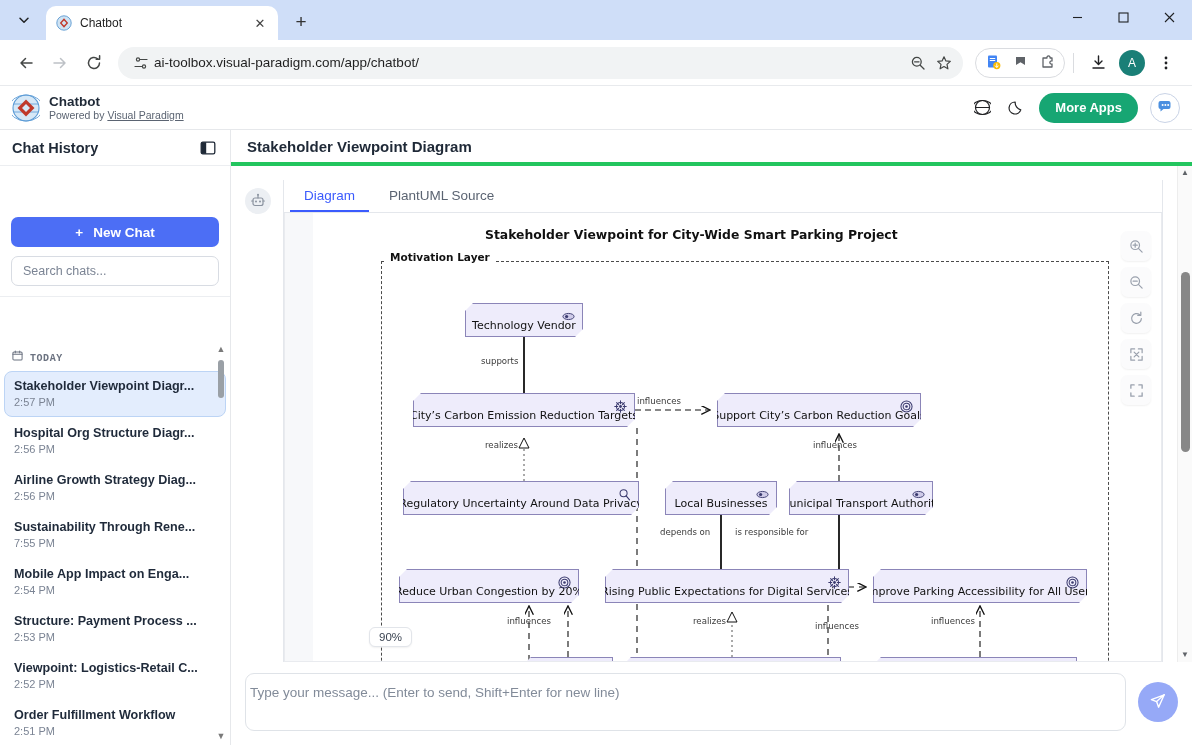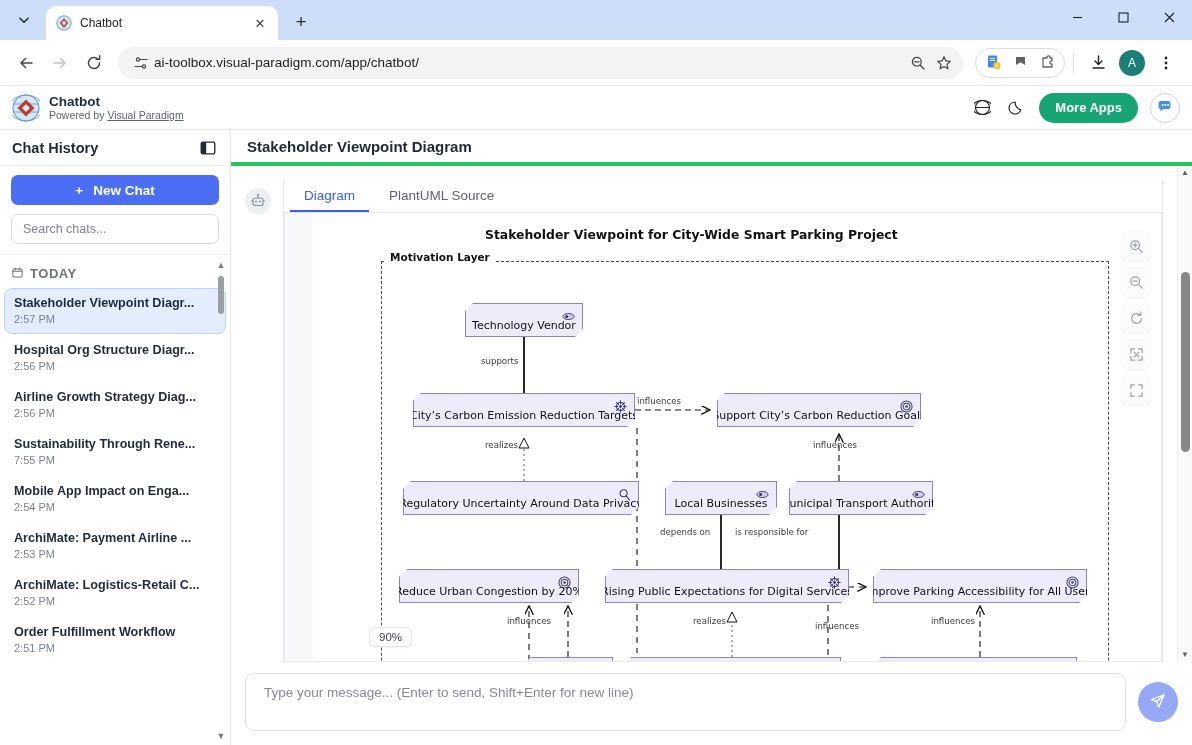--- a/index.html
+++ b/index.html
@@ -99,21 +99,21 @@
     width: 30px; height: 30px; border-radius: 50%; border: 1.5px solid #c9d3e6;
     background: #fff; display: flex; align-items: center; justify-content: center;
     cursor: pointer;
   }
 
   
   .app-body { display: flex; height: calc(745px - 40px - 46px - 44px); }
 
   
   .sidebar { width: 231px; flex: 0 0 231px; border-right: 1px solid #e6e8eb;
-    display: flex; flex-direction: column; background: #fff; }
+    display: flex; flex-direction: column; background: #fff; gap: 42px; }
   .sidebar-head {
     height: 36px; display: flex; align-items: center; padding: 0 12px;
     border-bottom: 1px solid #eceef1;
   }
   .sidebar-title { font-size: 14.5px; font-weight: bold; color: #1f2937; }
   .panel-toggle { margin-left: auto; width: 20px; height: 20px; display: flex;
     align-items: center; justify-content: center; cursor: pointer; }
   .sidebar-top { padding: 9px 11px 10px; border-bottom: 1px solid #eceef1; }
   .new-chat-btn {
     width: 100%; height: 30px; background: #4c6ef5; color: #fff; border: none;
@@ -123,21 +123,21 @@
   }
   .search-box {
     margin-top: 9px; width: 100%; height: 30px; border: 1px solid #d8dce3;
     border-radius: 7px; padding: 0 11px; font-size: 12.5px; color: #1f2937;
     font-family: inherit; outline: none; background: #fff;
   }
   .search-box::placeholder { color: #7b8494; }
   .chat-list { flex: 1; overflow: hidden; position: relative; padding: 8px 0 0; }
   .day-label {
     display: flex; align-items: flex-end; gap: 7px; padding: 3px 12px 6px;
-    font-size: 13px; font-weight: bold; color: #6b7280; letter-spacing: .55px;
+    font-size: 10px; font-weight: bold; color: #6b7280; letter-spacing: .55px; font-family: Liberation Mono, monospace;
   }
   .chat-item {
     margin: 1px 4px; padding: 7px 10px; border-radius: 8px; cursor: pointer;
   }
   .chat-item.active { background: #e3edfd; border: 1px solid #bcd4f5; padding: 6px 9px; }
   .chat-item-title {
     font-size: 12.6px; font-weight: bold; color: #1f2a3a; white-space: nowrap;
     overflow: hidden; text-overflow: ellipsis; line-height: 17px;
   }
   .chat-item-time { font-size: 11px; color: #7b8494; line-height: 15px; }
@@ -211,21 +211,21 @@
   .vscroll .arr { font-size: 8px; color: #5f6368; line-height: 10px; }
   .vscroll .track { flex: 1; width: 9px; position: relative; margin: 2px 0; }
   .vscroll .thumb { position: absolute; left: 0; top: 92px; width: 9px; height: 180px;
     background: #878787; border-radius: 5px; }
 
   
   .composer { padding: 11px 14px 14px; display: flex; align-items: flex-start; gap: 12px;
     background: #fff; }
   .composer-box {
     flex: 1; min-height: 58px; border: 1px solid #dfe3e8; border-radius: 9px;
-    padding: 11px 18px; font-size: 13.5px; color: #1f2937; font-family: inherit;
+    padding: 11px 4px; font-size: 13.5px; color: #1f2937; font-family: inherit;
     resize: none; outline: none;
   }
   .composer-box::placeholder { color: #828b99; }
   .send-btn {
     width: 40px; height: 40px; border-radius: 50%; background: #96a9f7; border: none;
     display: flex; align-items: center; justify-content: center; cursor: pointer;
     margin-top: 9px;
   }
 
   
@@ -457,25 +457,25 @@
           </div>
           <div class="chat-item">
             <div class="chat-item-title">Sustainability Through Rene...</div>
             <div class="chat-item-time">7:55 PM</div>
           </div>
           <div class="chat-item">
             <div class="chat-item-title">Mobile App Impact on Enga...</div>
             <div class="chat-item-time">2:54 PM</div>
           </div>
           <div class="chat-item">
-            <div class="chat-item-title">ArchiMate: Payment Airline ...</div>
+            <div class="chat-item-title">Structure: Payment Process ...</div>
             <div class="chat-item-time">2:53 PM</div>
           </div>
           <div class="chat-item">
-            <div class="chat-item-title">ArchiMate: Logistics-Retail C...</div>
+            <div class="chat-item-title">Viewpoint: Logistics-Retail C...</div>
             <div class="chat-item-time">2:52 PM</div>
           </div>
           <div class="chat-item">
             <div class="chat-item-title">Order Fulfillment Workflow</div>
             <div class="chat-item-time">2:51 PM</div>
           </div>
         </div>
       <div class="side-scroll">
         <span class="arr">▲</span>
         <span class="track">

